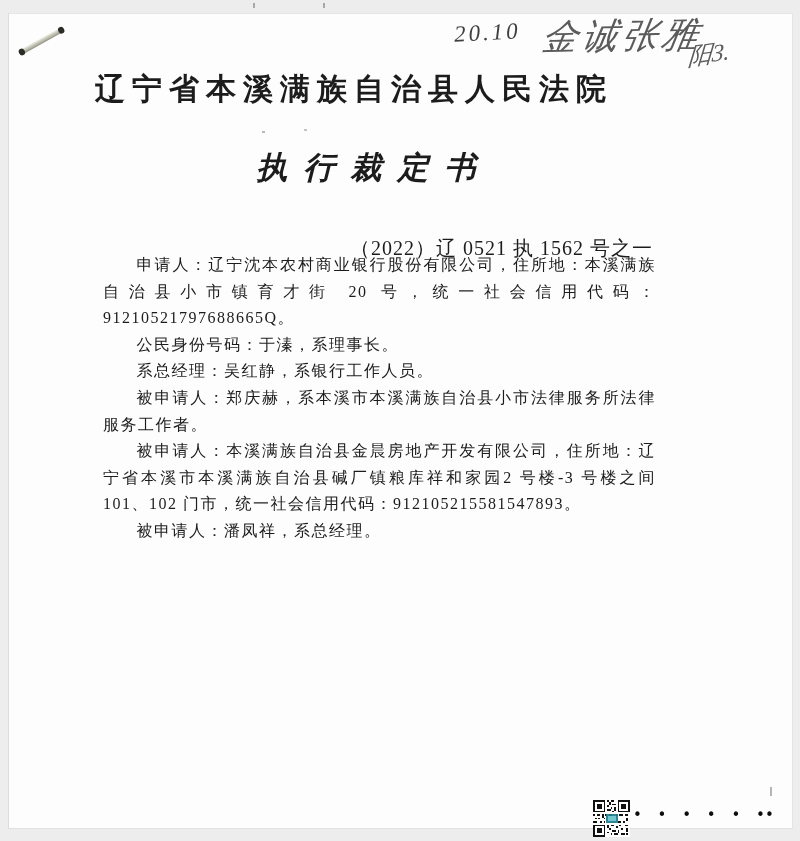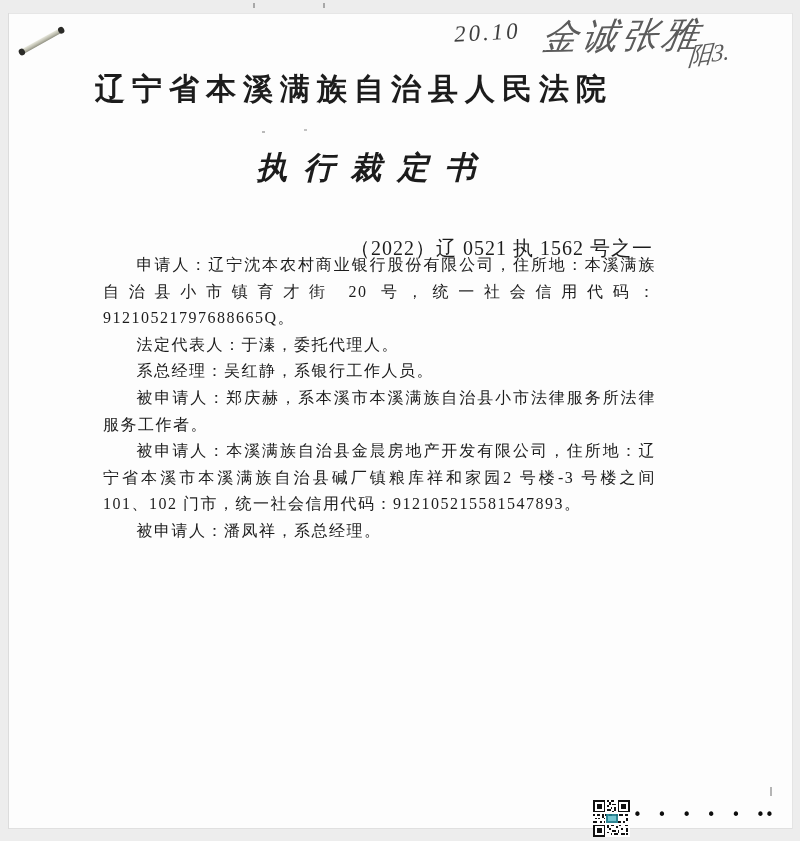--- a/index.html
+++ b/index.html
@@ -102,21 +102,21 @@
   </div>
 
   <div class="court-name">辽宁省本溪满族自治县人民法院</div>
 
   <div class="doc-title">执行裁定书</div>
 
   <div class="case-number">（2022）辽 0521 执 1562 号之一</div>
 
   <div class="body-text">
       <p>申请人：辽宁沈本农村商业银行股份有限公司，住所地：本溪满族自治县小市镇育才街 20 号，统一社会信用代码：91210521797688665Q。</p>
-      <p>法定代表人：于溱，委托代理人。</p>
+      <p>公民身份号码：于溱，系理事长。</p>
       <p>系总经理：吴红静，系银行工作人员。</p>
       <p>被申请人：郑庆赫，系本溪市本溪满族自治县小市法律服务所法律服务工作者。</p>
       <p>被申请人：本溪满族自治县金晨房地产开发有限公司，住所地：辽宁省本溪市本溪满族自治县碱厂镇粮库祥和家园2 号楼-3 号楼之间101、102 门市，统一社会信用代码：912105215581547893。</p>
       <p>被申请人：潘凤祥，系总经理。</p>
     </div>
 
   <svg class="qr" viewBox="0 0 21 21" shape-rendering="crispEdges" xmlns="http://www.w3.org/2000/svg">
     <rect x="0" y="0" width="21" height="21" fill="#ffffff"></rect>
 
     <rect x="0" y="0" width="7" height="7" fill="#111"></rect>

